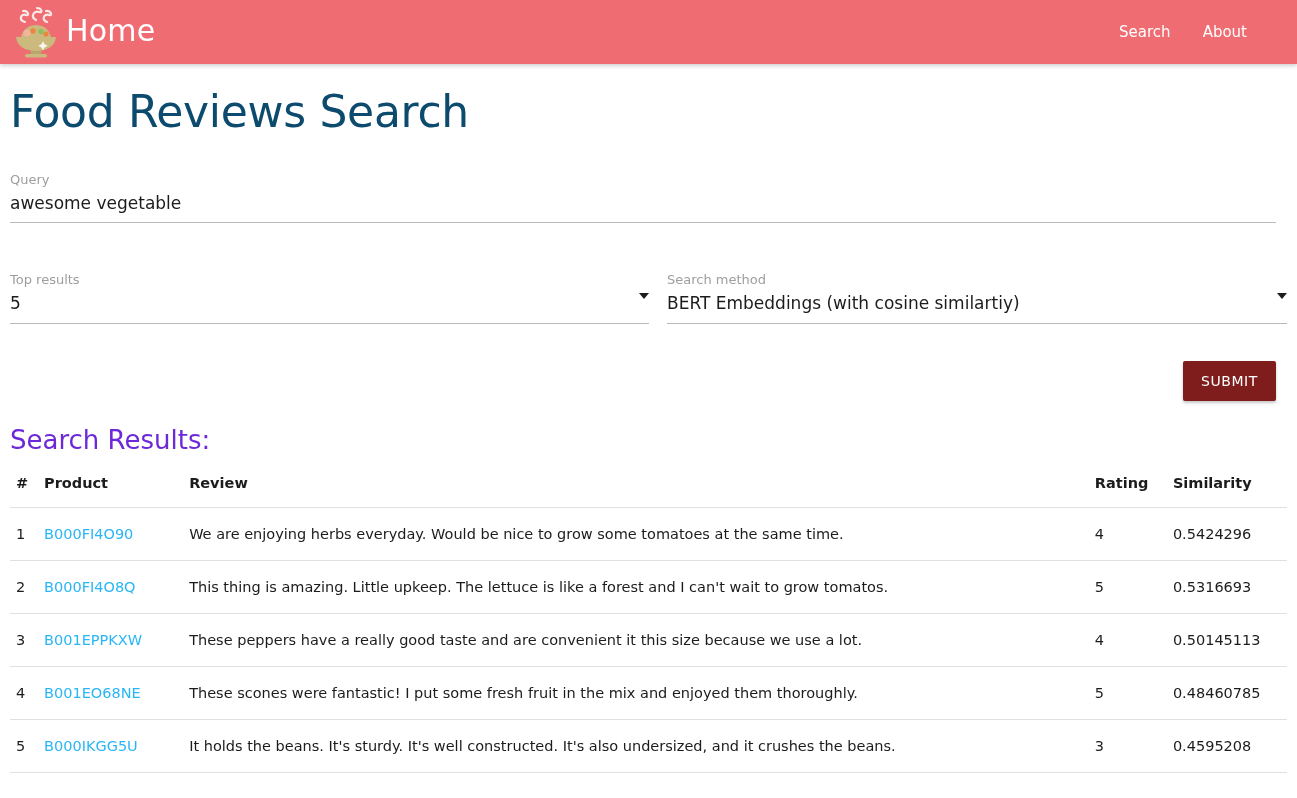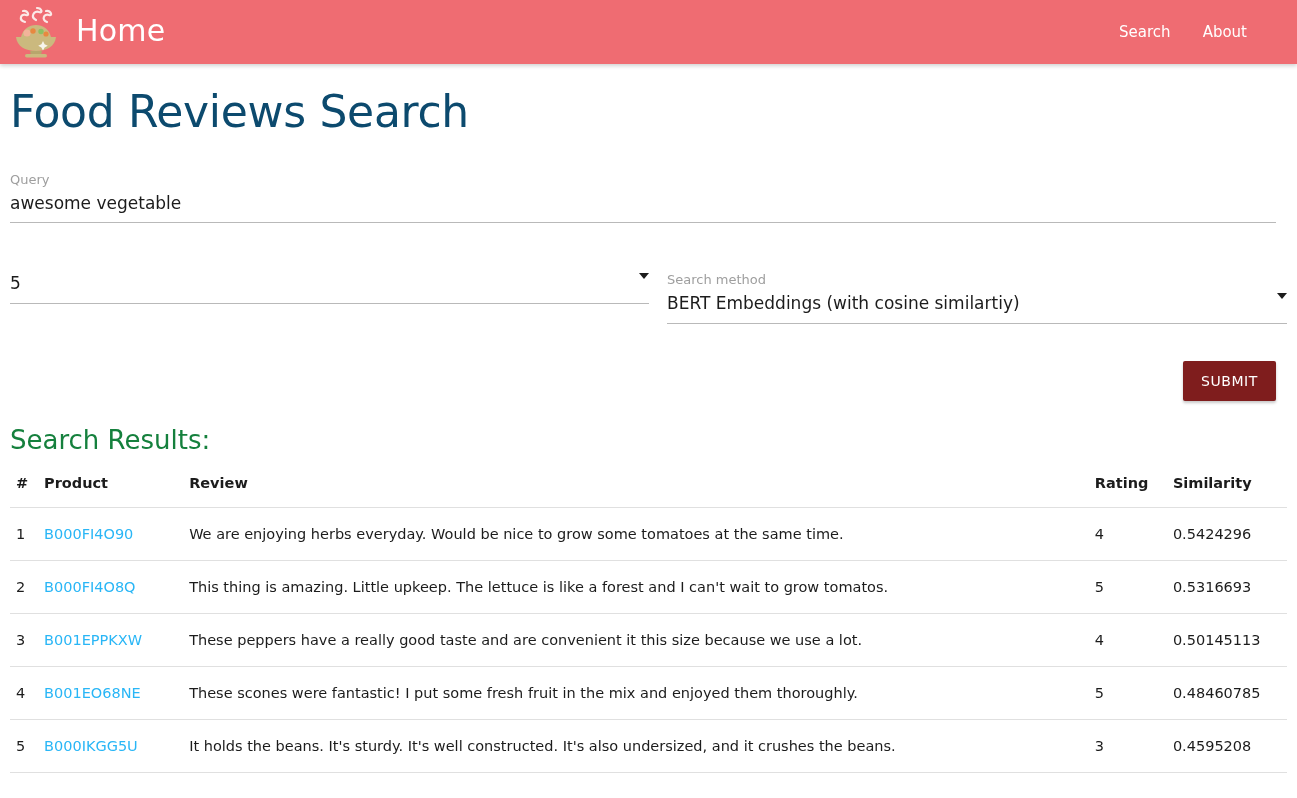--- a/index.html
+++ b/index.html
@@ -21,21 +21,21 @@
     display: flex;
     align-items: center;
     padding: 0 20px 0 8px;
     box-shadow: 0 2px 4px rgba(0,0,0,0.18);
     position: relative;
     z-index: 5;
   }
   .brand {
     display: flex;
     align-items: center;
-    gap: 12px;
+    gap: 2px;
     text-decoration: none;
   }
   .brand-logo {
     width: 56px;
     height: 52px;
     display: block;
     flex: 0 0 auto;
   }
   .brand-title {
     color: #ffffff;
@@ -140,21 +140,21 @@
     padding: 12px 18px;
     cursor: pointer;
     box-shadow: 0 2px 3px rgba(0,0,0,0.22);
     font-family: "DejaVu Sans", "Liberation Sans", sans-serif;
   }
 
   
   .results-title {
     font-size: 26px;
     font-weight: 400;
-    color: #15803d;
+    color: #6d28d9;
     margin: 24px 0 12px 0;
   }
   table.results {
     width: 1277px;
     border-collapse: collapse;
     table-layout: fixed;
   }
   table.results th {
     text-align: left;
     font-size: 14.5px;
@@ -222,20 +222,21 @@
   <div class="field query-field">
     <span class="field-label">Query</span>
     <div class="field-value-row">
       <input class="field-value" type="text" value="awesome vegetable" style="">
     </div>
   </div>
 
   <div class="row-two">
 
     <div class="field col-top-results">
+      <span class="field-label">Top results</span>
       <div class="field-value-row">
         <span class="field-value">5</span>
         <span class="caret"></span>
       </div>
     </div>
 
     <div class="field col-search-method">
       <span class="field-label">Search method</span>
       <div class="field-value-row">
         <span class="field-value">BERT Embeddings (with cosine similartiy)</span>

